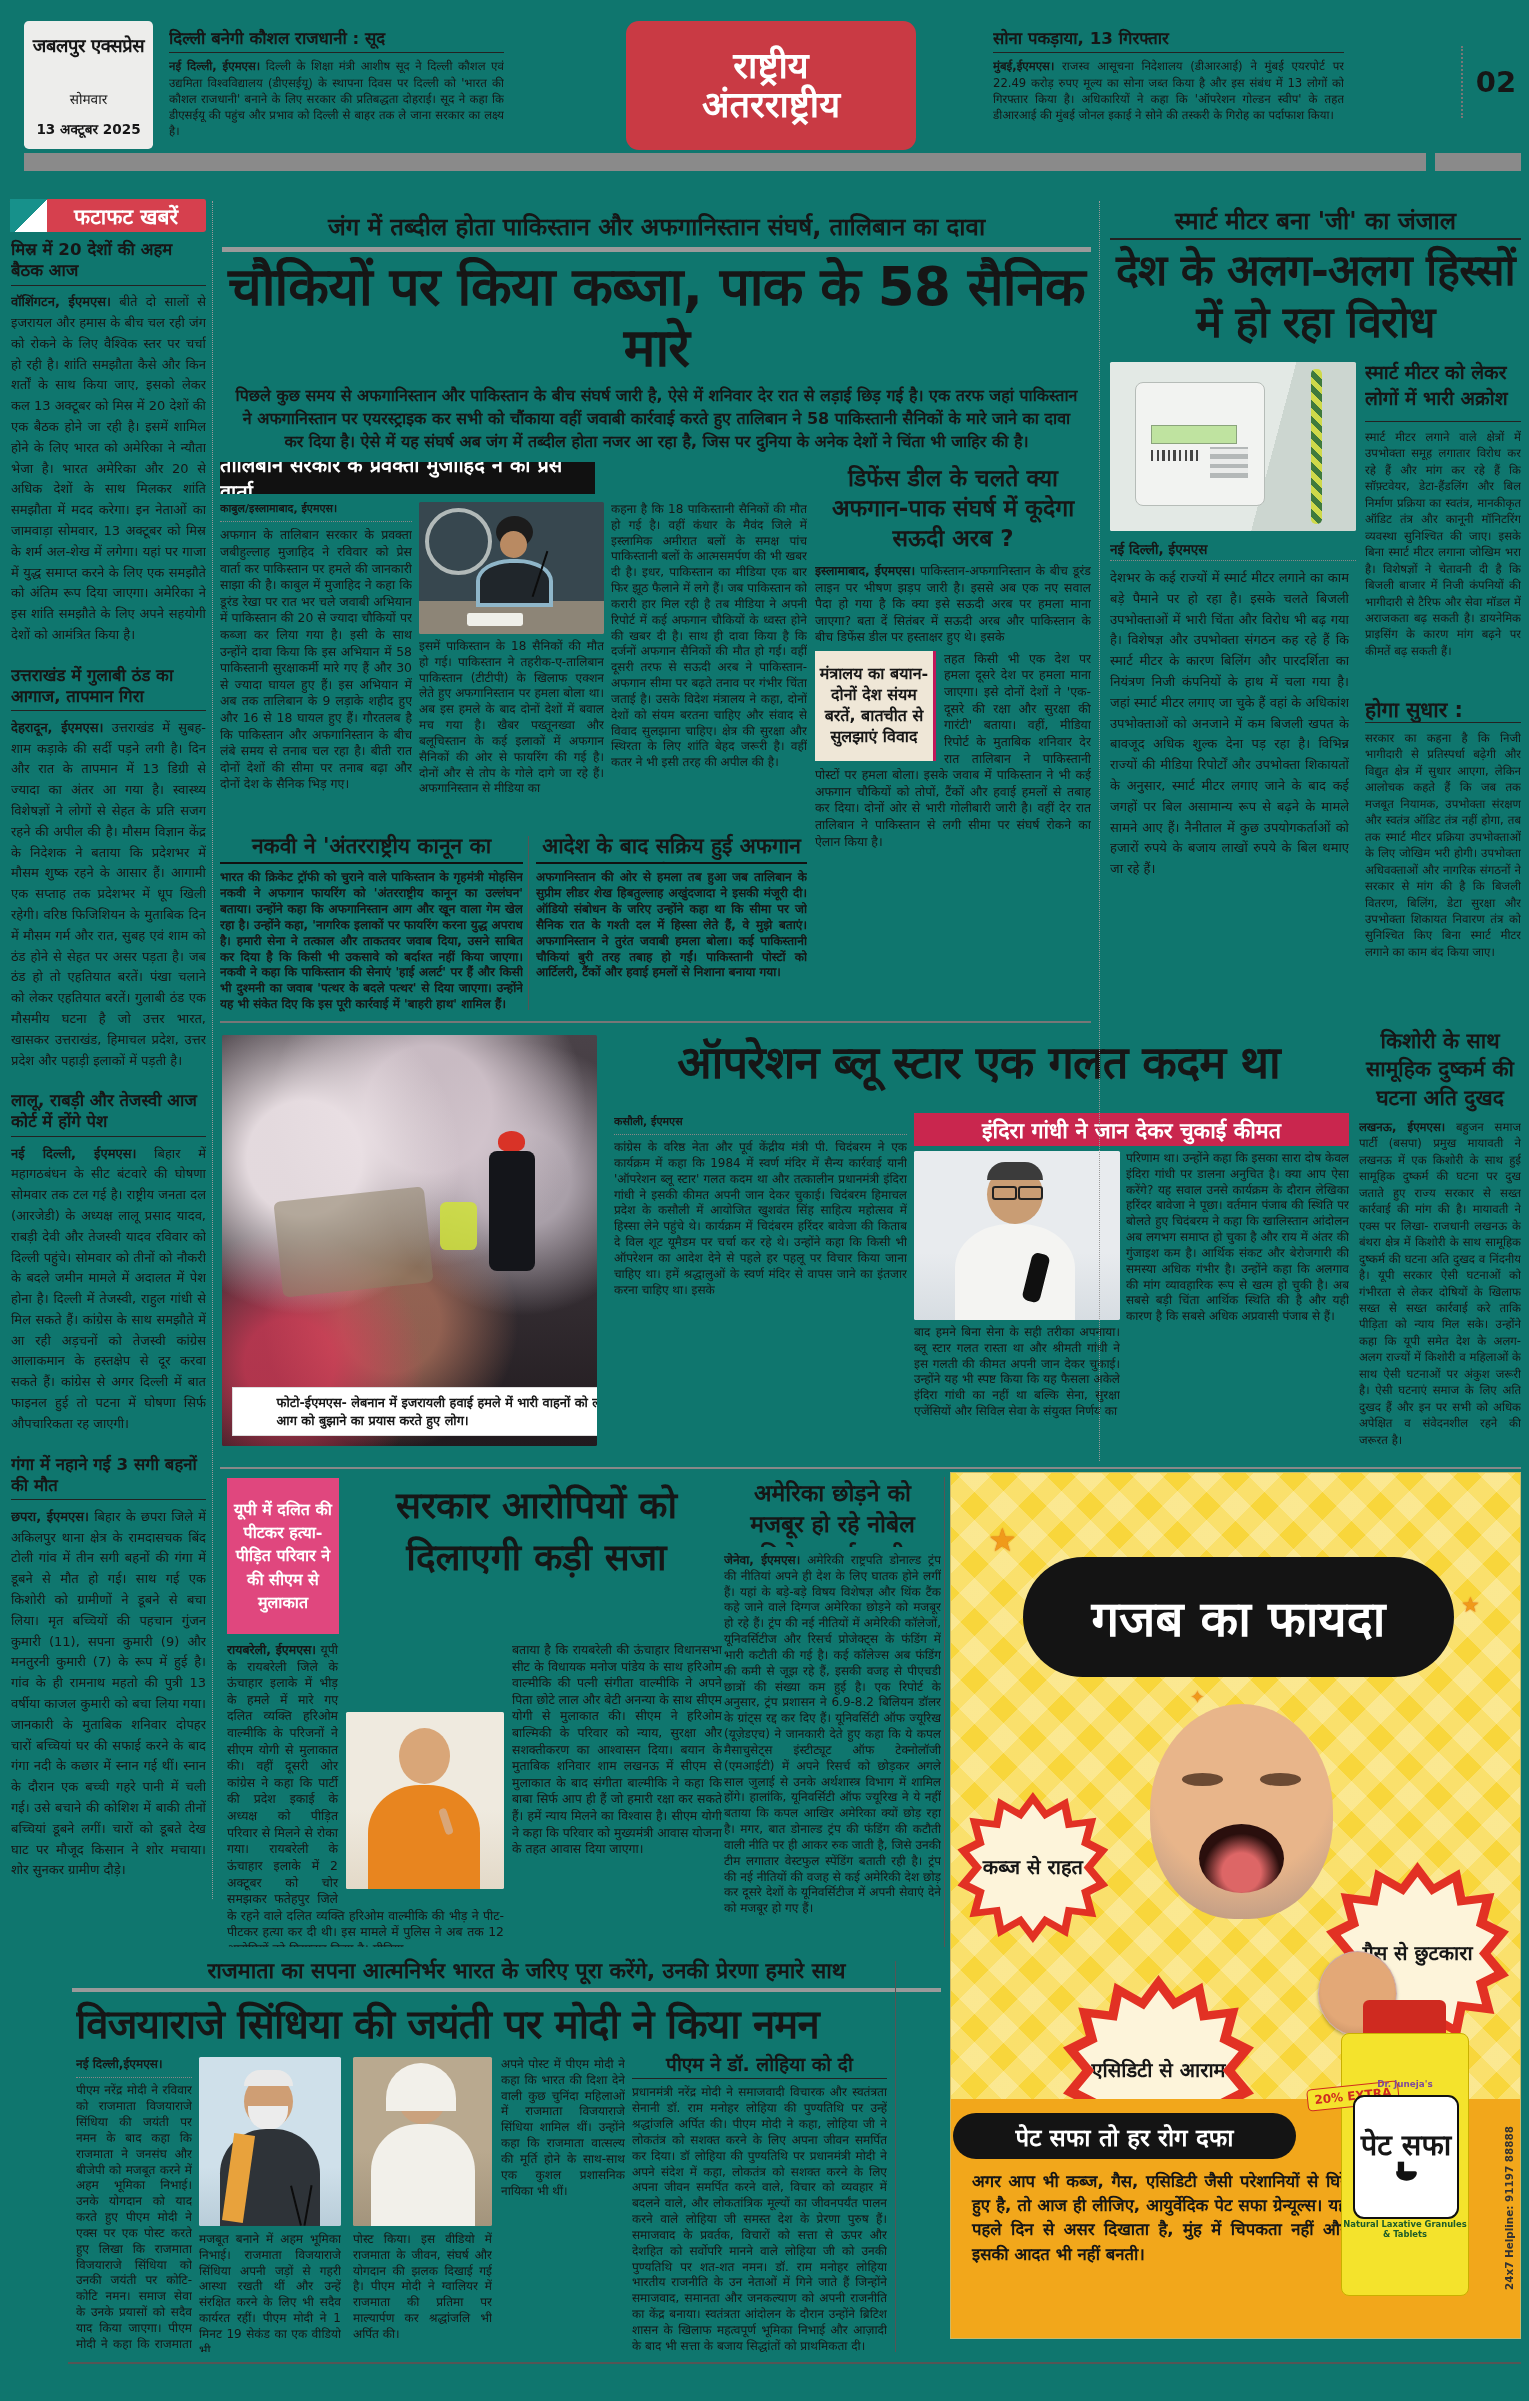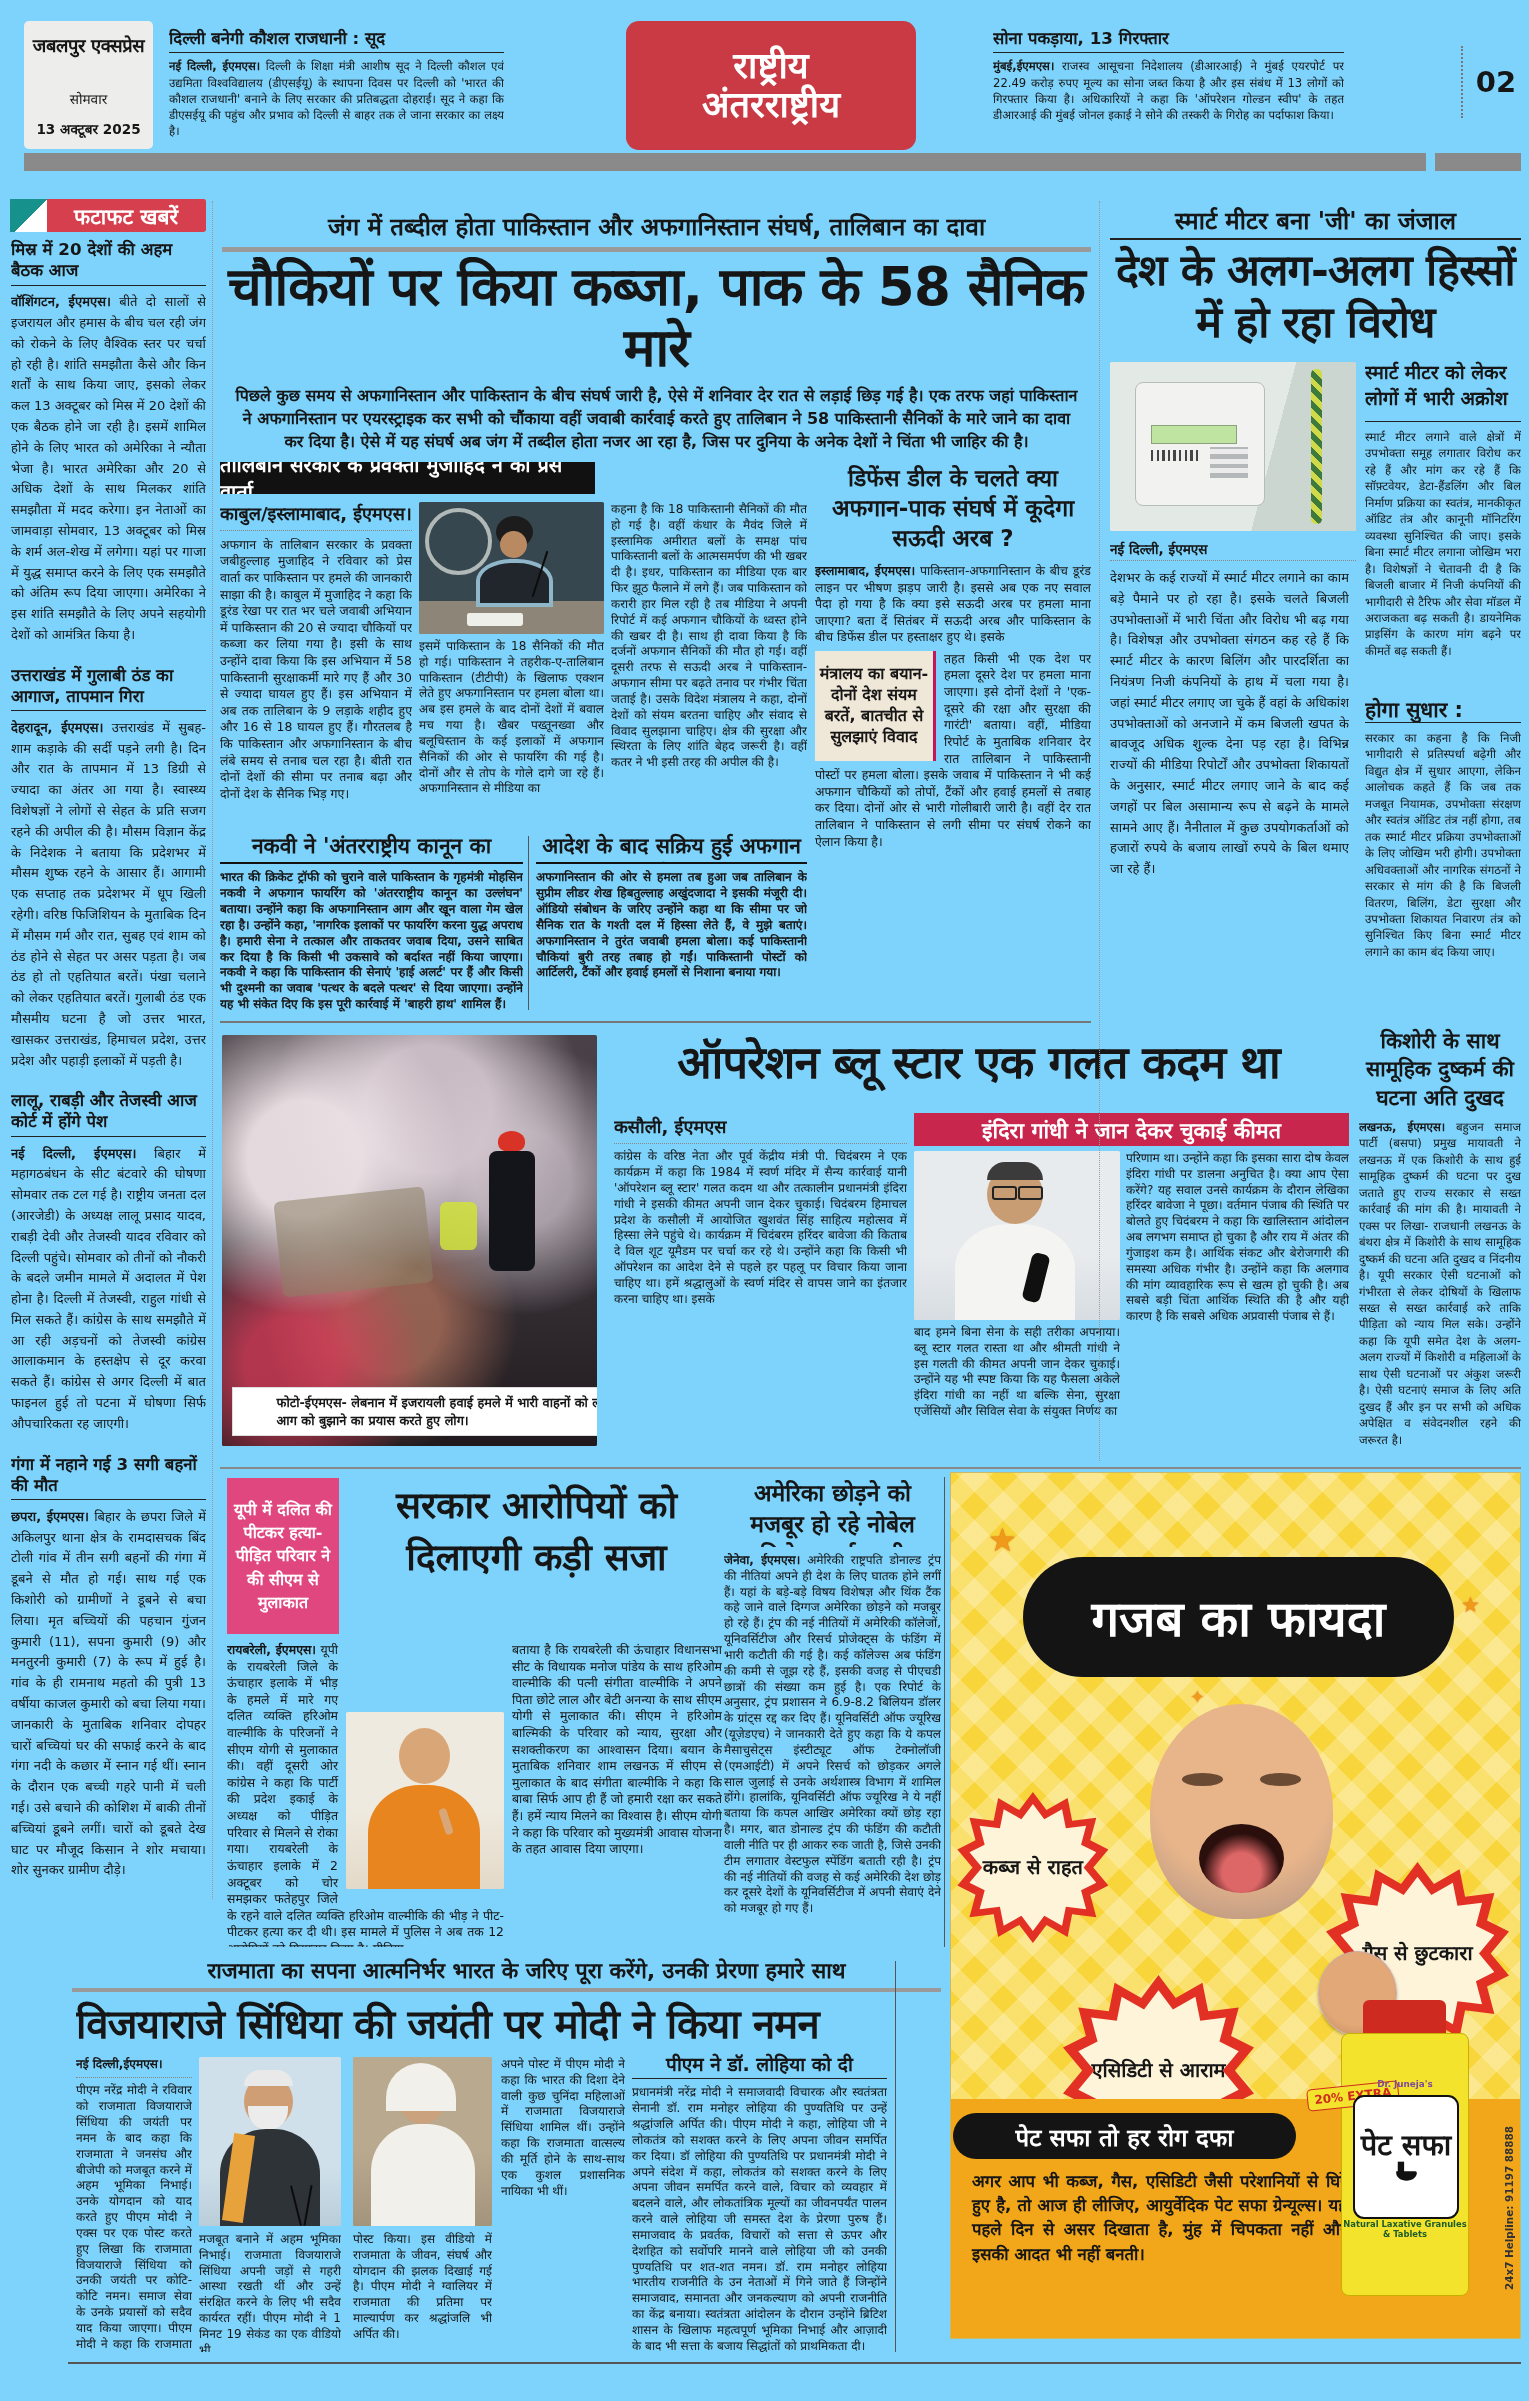--- a/index.html
+++ b/index.html
@@ -1,16 +1,16 @@
 <!DOCTYPE html>
 <html style="font-size:12.8px"><head>
 <meta charset="utf-8">
 <style>
   html,body{margin:0;padding:0;background:#e9e7e2;}
-  #page{position:relative;width:1530px;height:2401px;background:#7dd3fc;
+  #page{position:relative;width:1530px;height:2401px;background:#0f766e;
         font-family:"DejaVu Sans","Liberation Sans",sans-serif;color:#161616;overflow:hidden;}
   .abs{position:absolute;}
   .jt{text-align:justify;}
   .ctr{text-align:center;}
   .cut{overflow:hidden;}
   .b{font-weight:700;}
   .xb{font-weight:800;}
 
   
   .masthead{background:#ededeb;border-radius:4.8px;display:flex;flex-direction:column;
@@ -23,21 +23,21 @@
   .dl{font-weight:700;}
   .section-box{background:#c93a44;border-radius:12.8px;color:#fff;display:flex;flex-direction:column;
                align-items:center;justify-content:center;line-height:1.08;}
   .section-box span{font-size:36px;font-weight:800;}
   .pagenum{font-size:29px;font-weight:800;border-left:2.4px dotted #777;padding-left:12.8px;}
   .graybar{background:#8a8a8a;}
 
   
   .rule-dot-v{border-left:1.6px dotted #9a9a9a;}
   .rule-v{border-left:0.8px solid #555;}
-  .byline-row{font-weight:700;font-size:18px;border-bottom:0.8px dotted #888;
+  .byline-row{font-weight:700;font-size:11px;border-bottom:0.8px dotted #888;
               padding-bottom:4px;margin-bottom:5.6px;}
   .col{position:absolute;overflow:hidden;text-align:justify;}
   .t15{font-size:12px;line-height:1.32;}
   .t155{font-size:12.4px;line-height:1.34;}
   .t17{font-size:13px;line-height:1.6;}
   .sb-head{font-size:16.7px;font-weight:800;line-height:1.25;border-bottom:1.6px solid #222;
            padding-bottom:4px;margin-bottom:6.4px;}
   .flash-head{background:#d6404e;display:flex;align-items:center;border-radius:2.4px;}
   .flash-tri{width:37px;height:33px;background:linear-gradient(135deg,#17918b 54%,#ffffff 54%);}
   .flash-title{flex:1;text-align:center;color:#fff;font-size:21px;font-weight:800;}

